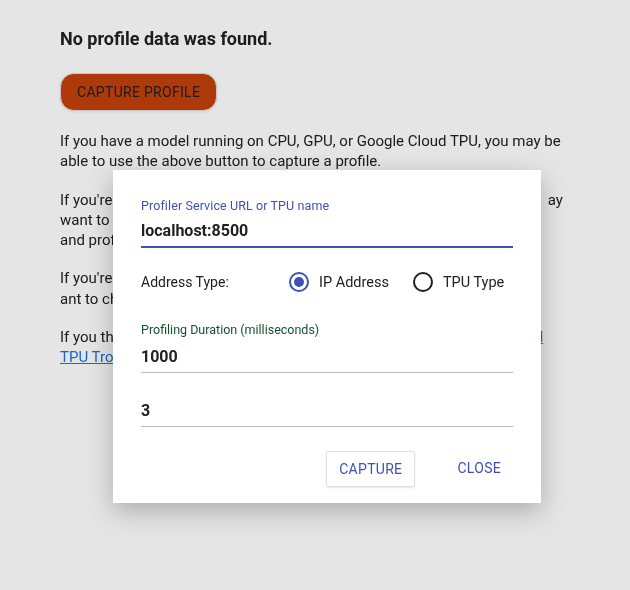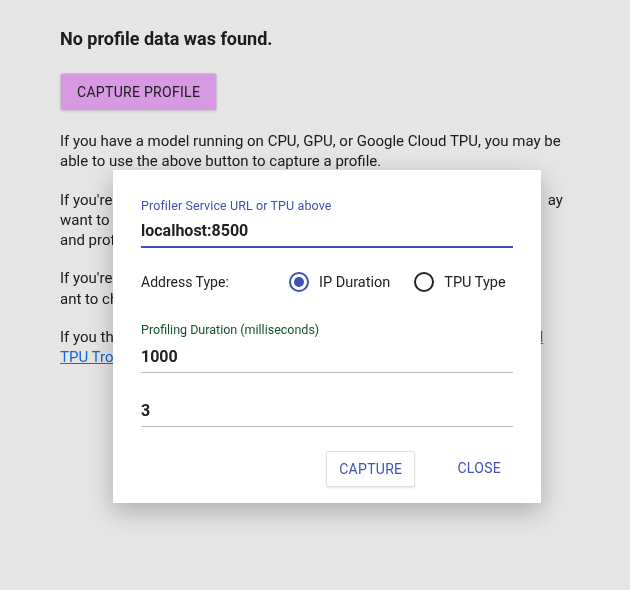--- a/index.html
+++ b/index.html
@@ -17,23 +17,23 @@
     }
     .heading {
       font-size: 18px;
       font-weight: 700;
       margin-bottom: 24px;
       margin-top: 8px;
     }
     .capture-btn {
       display: inline-block;
       padding: 10px 16px;
-      background: #f0abfc;
+      background: #c2410c;
       border: 1px solid #ddd;
-      border-radius: 3px;
+      border-radius: 14px;
       box-shadow: 0 1px 3px rgba(0,0,0,0.08);
       text-transform: uppercase;
       font-size: 14px;
       color: #212121;
       cursor: pointer;
       margin-bottom: 20px;
       letter-spacing: 0.3px;
     }
     .para {
       font-size: 15px;
@@ -179,30 +179,30 @@
     <span class="link">Cloud TPU Tro</span>
     &nbsp;&nbsp;&nbsp;&nbsp;&nbsp;&nbsp;&nbsp;&nbsp;&nbsp;&nbsp;&nbsp;&nbsp;&nbsp;&nbsp;&nbsp;&nbsp;&nbsp;&nbsp;&nbsp;&nbsp;&nbsp;&nbsp;&nbsp;&nbsp;&nbsp;&nbsp;&nbsp;&nbsp;&nbsp;&nbsp;&nbsp;&nbsp;&nbsp;&nbsp;&nbsp;&nbsp;&nbsp;&nbsp;&nbsp;&nbsp;&nbsp;&nbsp;&nbsp;&nbsp;&nbsp;&nbsp;&nbsp;&nbsp;&nbsp;&nbsp;&nbsp;&nbsp;&nbsp;&nbsp;&nbsp;&nbsp;&nbsp;&nbsp;&nbsp;&nbsp;&nbsp;&nbsp;&nbsp;&nbsp;&nbsp;&nbsp;&nbsp;&nbsp;&nbsp;&nbsp;&nbsp;&nbsp;&nbsp;&nbsp;&nbsp;&nbsp;&nbsp;&nbsp;&nbsp;&nbsp;&nbsp;&nbsp;&nbsp;&nbsp;&nbsp;&nbsp;&nbsp;&nbsp;&nbsp;&nbsp;&nbsp;&nbsp;&nbsp;&nbsp;&nbsp;&nbsp;&nbsp;&nbsp;&nbsp;&nbsp;&nbsp;&nbsp;&nbsp;&nbsp;&nbsp;&nbsp;
     <span>.</span>
   </p>
 </div>
 
 <div class="overlay"></div>
 
 <div class="dialog">
   <div class="field">
-    <div class="field-label-focused">Profiler Service URL or TPU above</div>
+    <div class="field-label-focused">Profiler Service URL or TPU name</div>
     <input class="input-focused" value="localhost:8500" style="">
   </div>
 
   <div class="addr-row">
     <div class="addr-label">Address Type:</div>
     <div class="radio-group">
       <label class="radio radio-sel">
         <span class="radio-outer"></span>
-        <span>IP Duration</span>
+        <span>IP Address</span>
       </label>
       <label class="radio radio-unsel">
         <span class="radio-outer"></span>
         <span>TPU Type</span>
       </label>
     </div>
   </div>
 
   <div class="field">
     <div class="field-label">Profiling Duration (milliseconds)</div>

